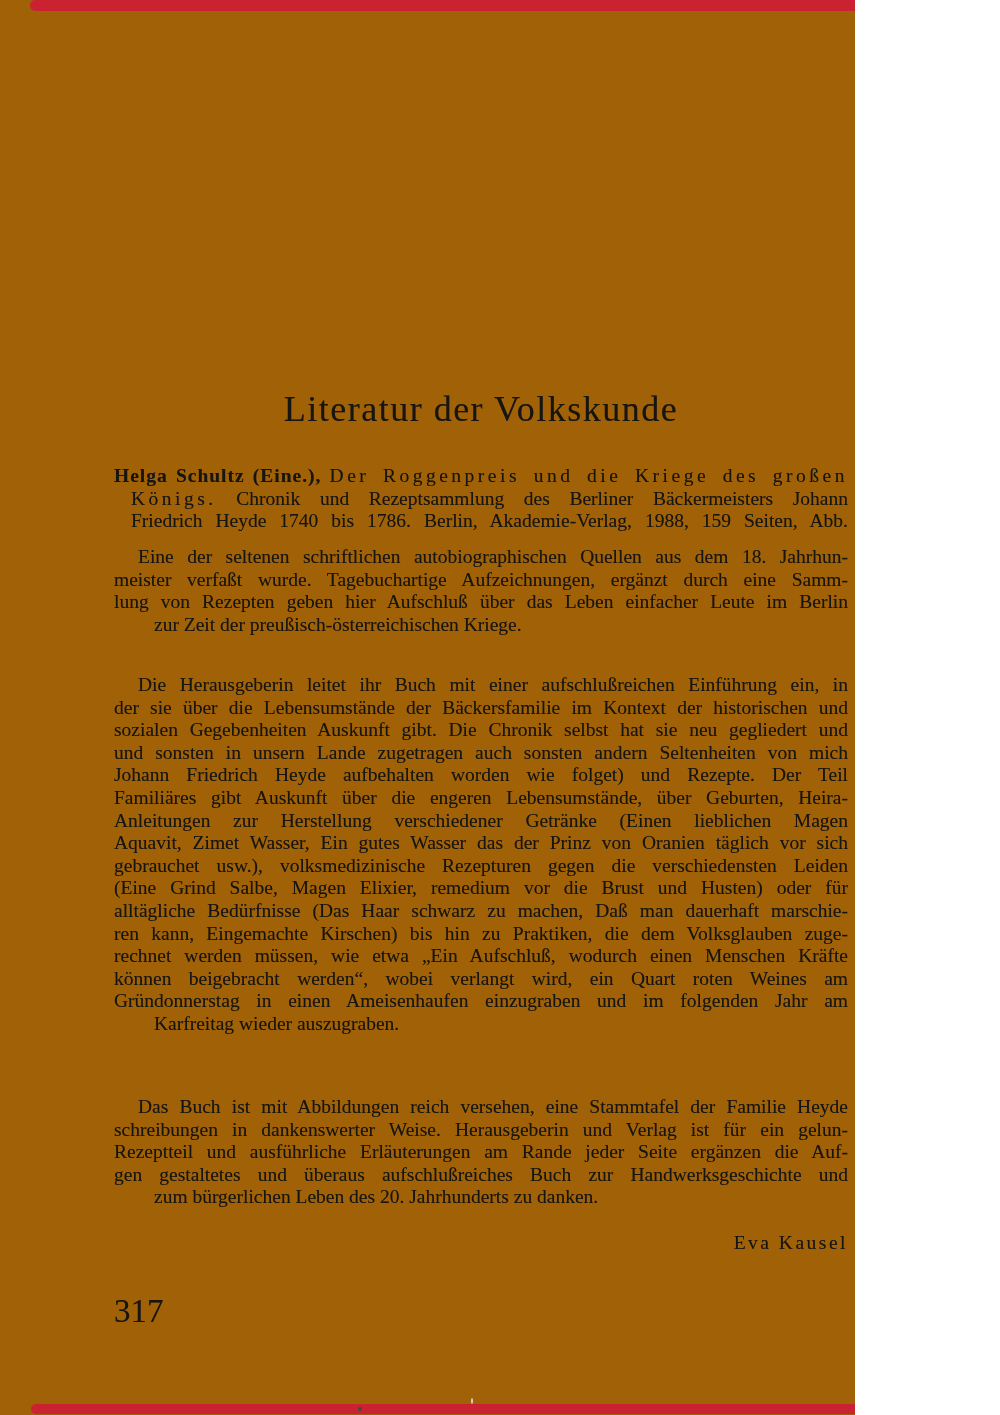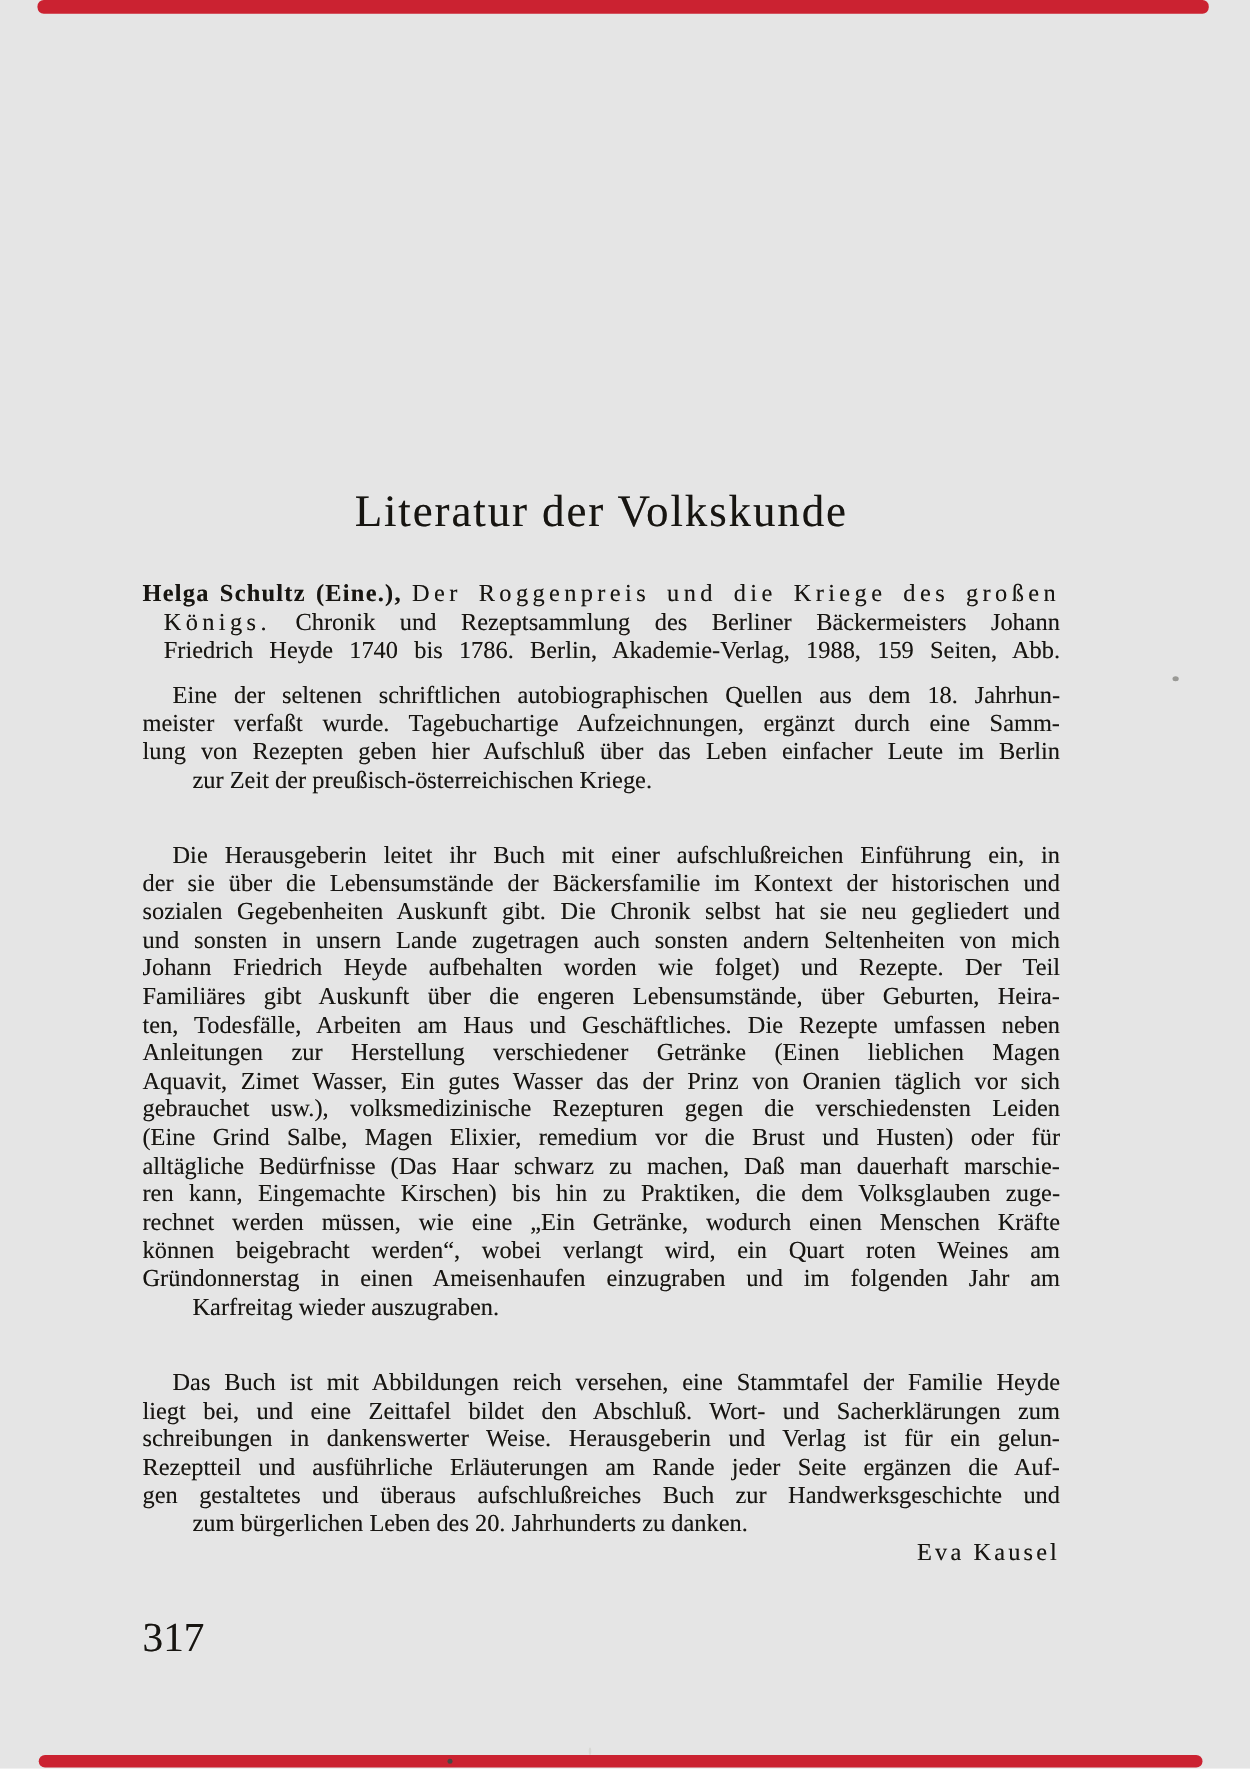--- a/index.html
+++ b/index.html
@@ -1,18 +1,18 @@
 <!DOCTYPE html>
 <html><head>
 <meta charset="utf-8">
 <style>
   html,body { margin:0; padding:0; background:#ffffff; }
   .page {
-    position:relative; width:1000px; height:1415px; overflow:hidden;
-    background:#e5e5e5;
+    position:relative; width:855px; height:1415px; overflow:hidden;
+    background:#a16207;
     font-family:"Liberation Serif","DejaVu Serif",serif;
     color:#171511;
     text-shadow:0 0 .5px rgba(20,18,14,.45);
   }
   .redbar { position:absolute; border-radius:5px; }
   .redbar.top    { left:30px;  top:0px;     width:937px; height:11px; }
   .redbar.bottom { left:31px;  top:1404px;  width:931px; height:10px; }
 
   .title {
     position:absolute; left:114px; top:388px; width:734px; margin:0;
@@ -67,36 +67,34 @@
       <div class="tline last">zur Zeit der preußisch-österreichischen Kriege.</div>
     </div>
 
   <div class="textblock para para-2">
       <div class="tline">Die Herausgeberin leitet ihr Buch mit einer aufschlußreichen Einführung ein, in</div>
       <div class="tline">der sie über die Lebensumstände der Bäckersfamilie im Kontext der historischen und</div>
       <div class="tline">sozialen Gegebenheiten Auskunft gibt. Die Chronik selbst hat sie neu gegliedert und</div>
       <div class="tline">und sonsten in unsern Lande zugetragen auch sonsten andern Seltenheiten von mich</div>
       <div class="tline">Johann Friedrich Heyde aufbehalten worden wie folget) und Rezepte. Der Teil</div>
       <div class="tline">Familiäres gibt Auskunft über die engeren Lebensumstände, über Geburten, Heira-</div>
-      <div class="tline">ten, Todesfälle, Arbeiten am Haus und Geschäftliches. Die Rezepte umfassen neben</div>
       <div class="tline">Anleitungen zur Herstellung verschiedener Getränke (Einen lieblichen Magen</div>
       <div class="tline">Aquavit, Zimet Wasser, Ein gutes Wasser das der Prinz von Oranien täglich vor sich</div>
       <div class="tline">gebrauchet usw.), volksmedizinische Rezepturen gegen die verschiedensten Leiden</div>
       <div class="tline">(Eine Grind Salbe, Magen Elixier, remedium vor die Brust und Husten) oder für</div>
       <div class="tline">alltägliche Bedürfnisse (Das Haar schwarz zu machen, Daß man dauerhaft marschie-</div>
       <div class="tline">ren kann, Eingemachte Kirschen) bis hin zu Praktiken, die dem Volksglauben zuge-</div>
-      <div class="tline">rechnet werden müssen, wie eine „Ein Getränke, wodurch einen Menschen Kräfte</div>
+      <div class="tline">rechnet werden müssen, wie etwa „Ein Aufschluß, wodurch einen Menschen Kräfte</div>
       <div class="tline">können beigebracht werden“, wobei verlangt wird, ein Quart roten Weines am</div>
       <div class="tline">Gründonnerstag in einen Ameisenhaufen einzugraben und im folgenden Jahr am</div>
       <div class="tline last">Karfreitag wieder auszugraben.</div>
     </div>
 
   <div class="textblock para para-3">
       <div class="tline">Das Buch ist mit Abbildungen reich versehen, eine Stammtafel der Familie Heyde</div>
-      <div class="tline">liegt bei, und eine Zeittafel bildet den Abschluß. Wort- und Sacherklärungen zum</div>
       <div class="tline">schreibungen in dankenswerter Weise. Herausgeberin und Verlag ist für ein gelun-</div>
       <div class="tline">Rezeptteil und ausführliche Erläuterungen am Rande jeder Seite ergänzen die Auf-</div>
       <div class="tline">gen gestaltetes und überaus aufschlußreiches Buch zur Handwerksgeschichte und</div>
       <div class="tline last">zum bürgerlichen Leben des 20. Jahrhunderts zu danken.</div>
     </div>
 
   <div class="signature">Eva Kausel</div>
 
   <div class="pagenum">317</div>
 

